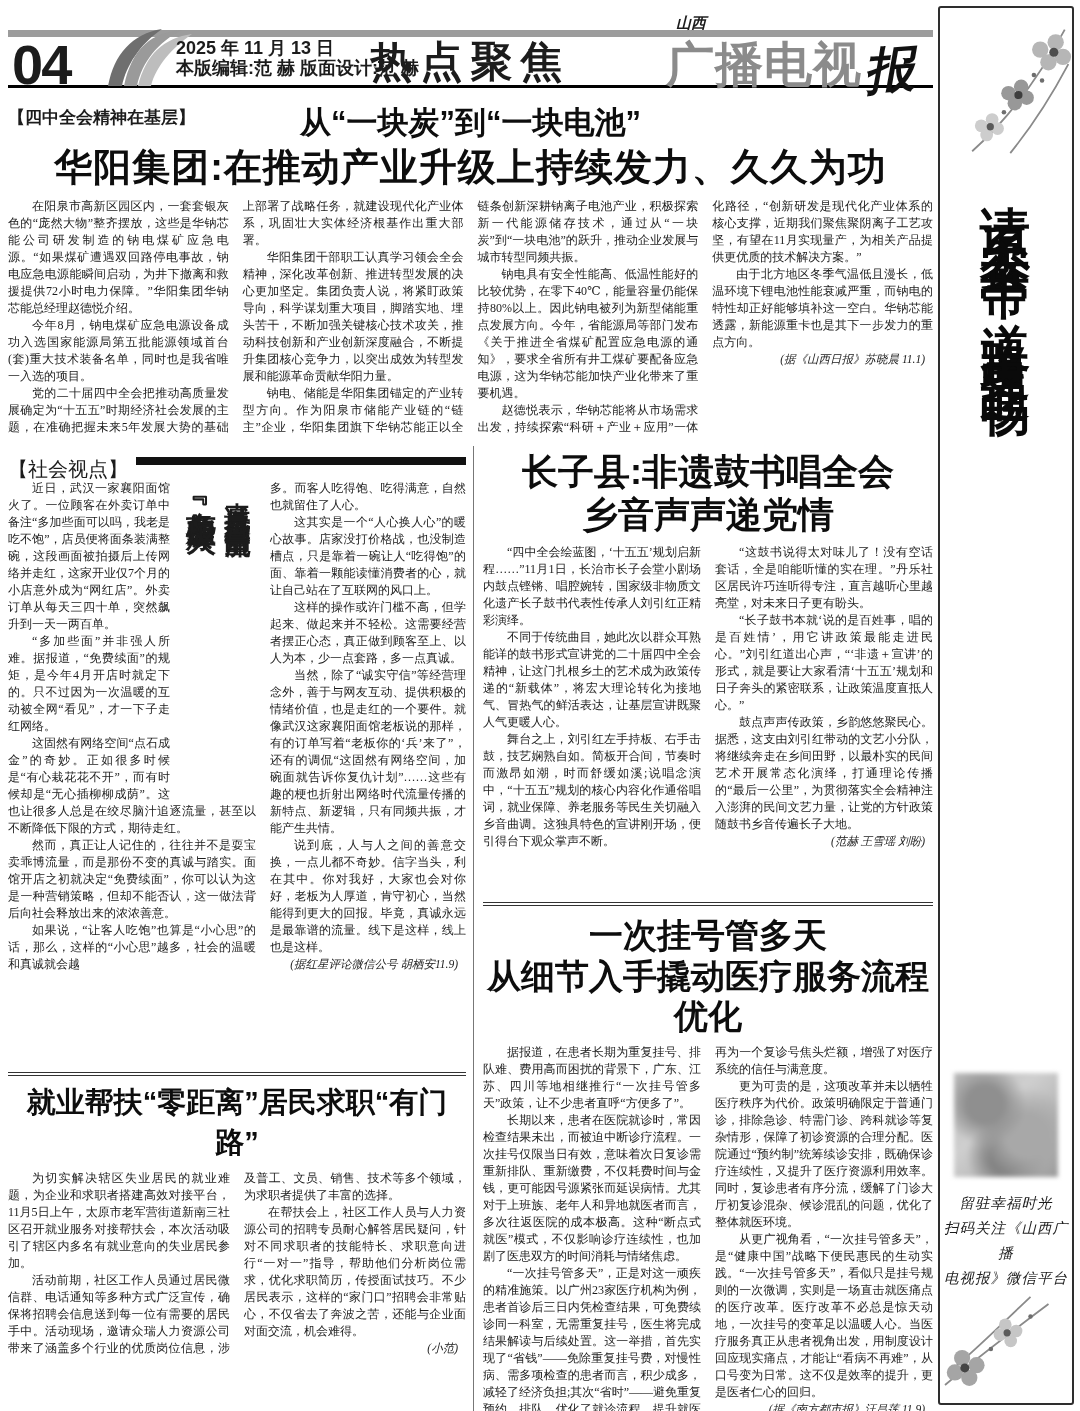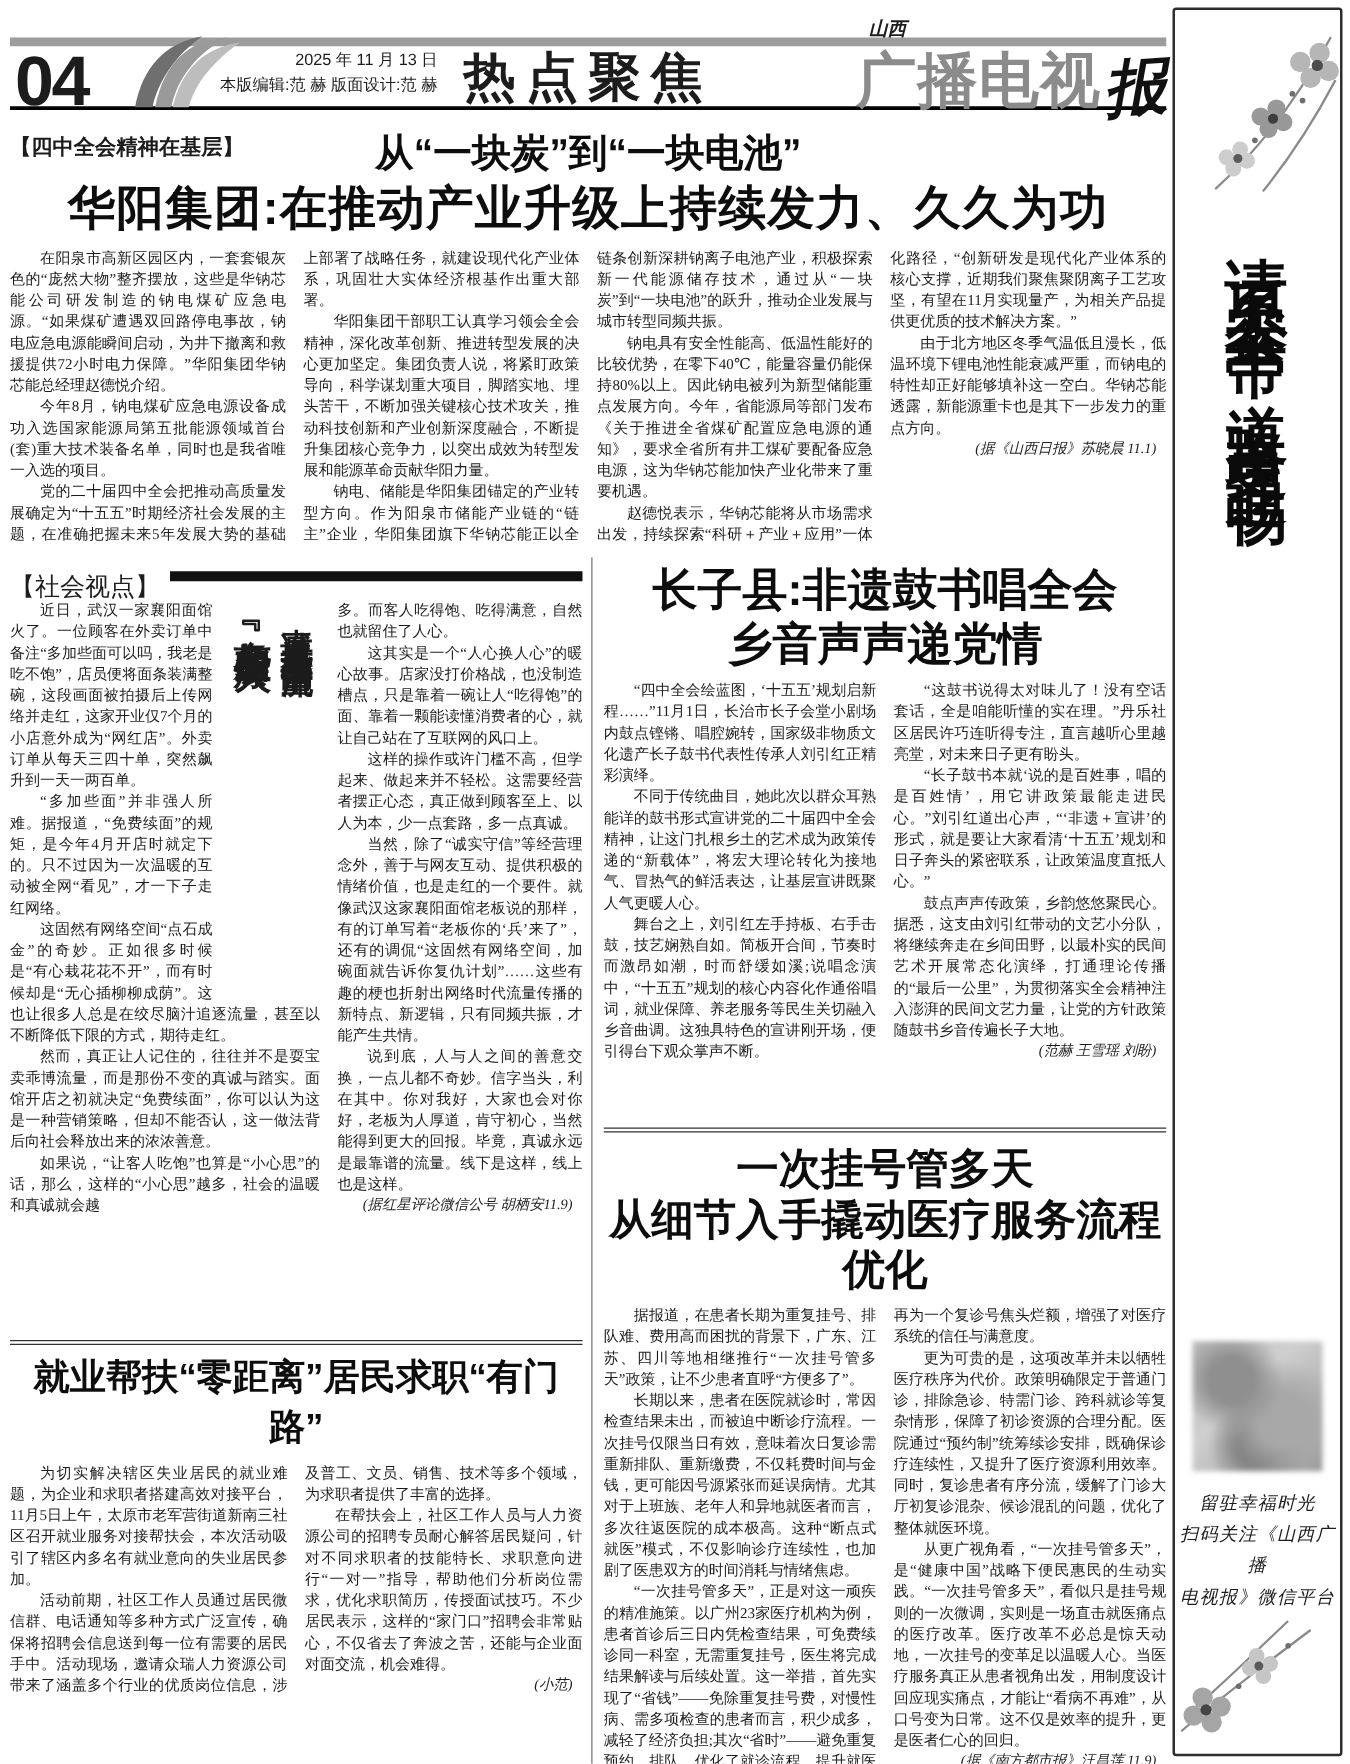--- a/index.html
+++ b/index.html
@@ -7,26 +7,26 @@
     font-family:"Liberation Serif","DejaVu Serif",serif; color:#1c1c1c; }
   .page { position:relative; width:1080px; height:1411px; background:#fff; }
 
   
   .main-col { position:absolute; left:8px; top:0; width:925px; }
   .header { position:relative; height:88px; border-bottom:3px solid #000; }
   .top-stripe { position:absolute; left:0; top:30px; width:925px; height:7px; background:#9c9c9c; }
   .page-num { position:absolute; left:4px; top:32px; font-size:56px; font-weight:bold;
     font-family:"Liberation Sans",sans-serif; letter-spacing:-2px; }
   .swoosh { position:absolute; left:86px; top:28px; }
-  .date-block { position:absolute; left:168px; top:38px; font-size:13px; font-weight:normal; line-height:20px;
-    font-family:"Liberation Sans",sans-serif;text-align:right; }
+  .date-block { position:absolute; left:168px; top:38px; font-size:18px; font-weight:bold; line-height:20px;
+    font-family:"Liberation Sans",sans-serif; }
   .section-title { position:absolute; left:0; right:0; top:34px; text-align:center;
     font-size:42px; font-weight:bold; letter-spacing:8px;
     font-family:Liberation Mono, monospace; }
-  .masthead { position:absolute; right:0; top:14px; text-align:left; }
+  .masthead { position:absolute; right:19px; top:14px; text-align:left; }
   .mh-region { display:block; font-size:15px; font-style:italic; font-weight:bold; margin-left:10px; }
   .mh-name { font-size:48px; font-weight:bold; color:#8b8b8b; letter-spacing:1px;
     font-family:"Liberation Serif",serif; }
   .mh-script { font-size:50px; font-weight:bold; font-style:italic; color:#111;
     font-family:"DejaVu Serif",serif; margin-left:2px; vertical-align:-6px; display:inline-block; transform:rotate(-4deg); }
 
   
   .art-body p { text-indent:2em; text-align:justify; font-size:12px; line-height:17px; }
   p.byline { text-indent:0; text-align:right; font-style:italic; font-size:11.5px; padding-right:8px; }
   .headline { font-family:"Liberation Sans","DejaVu Sans",sans-serif; font-weight:bold;

